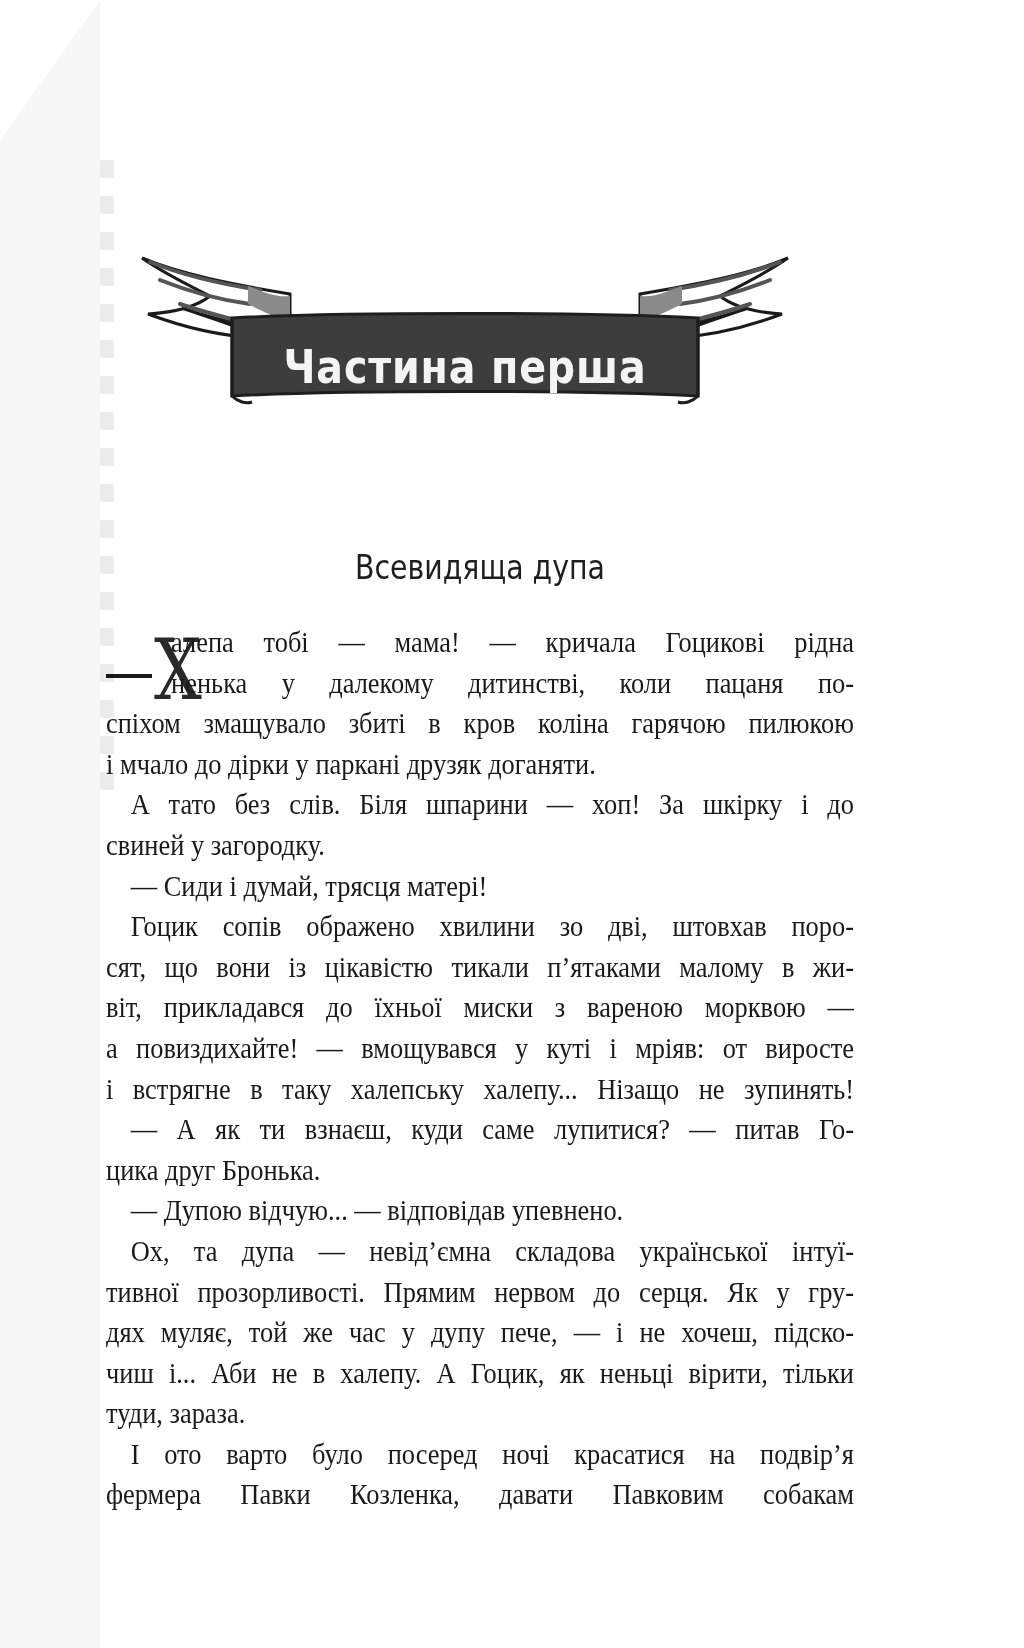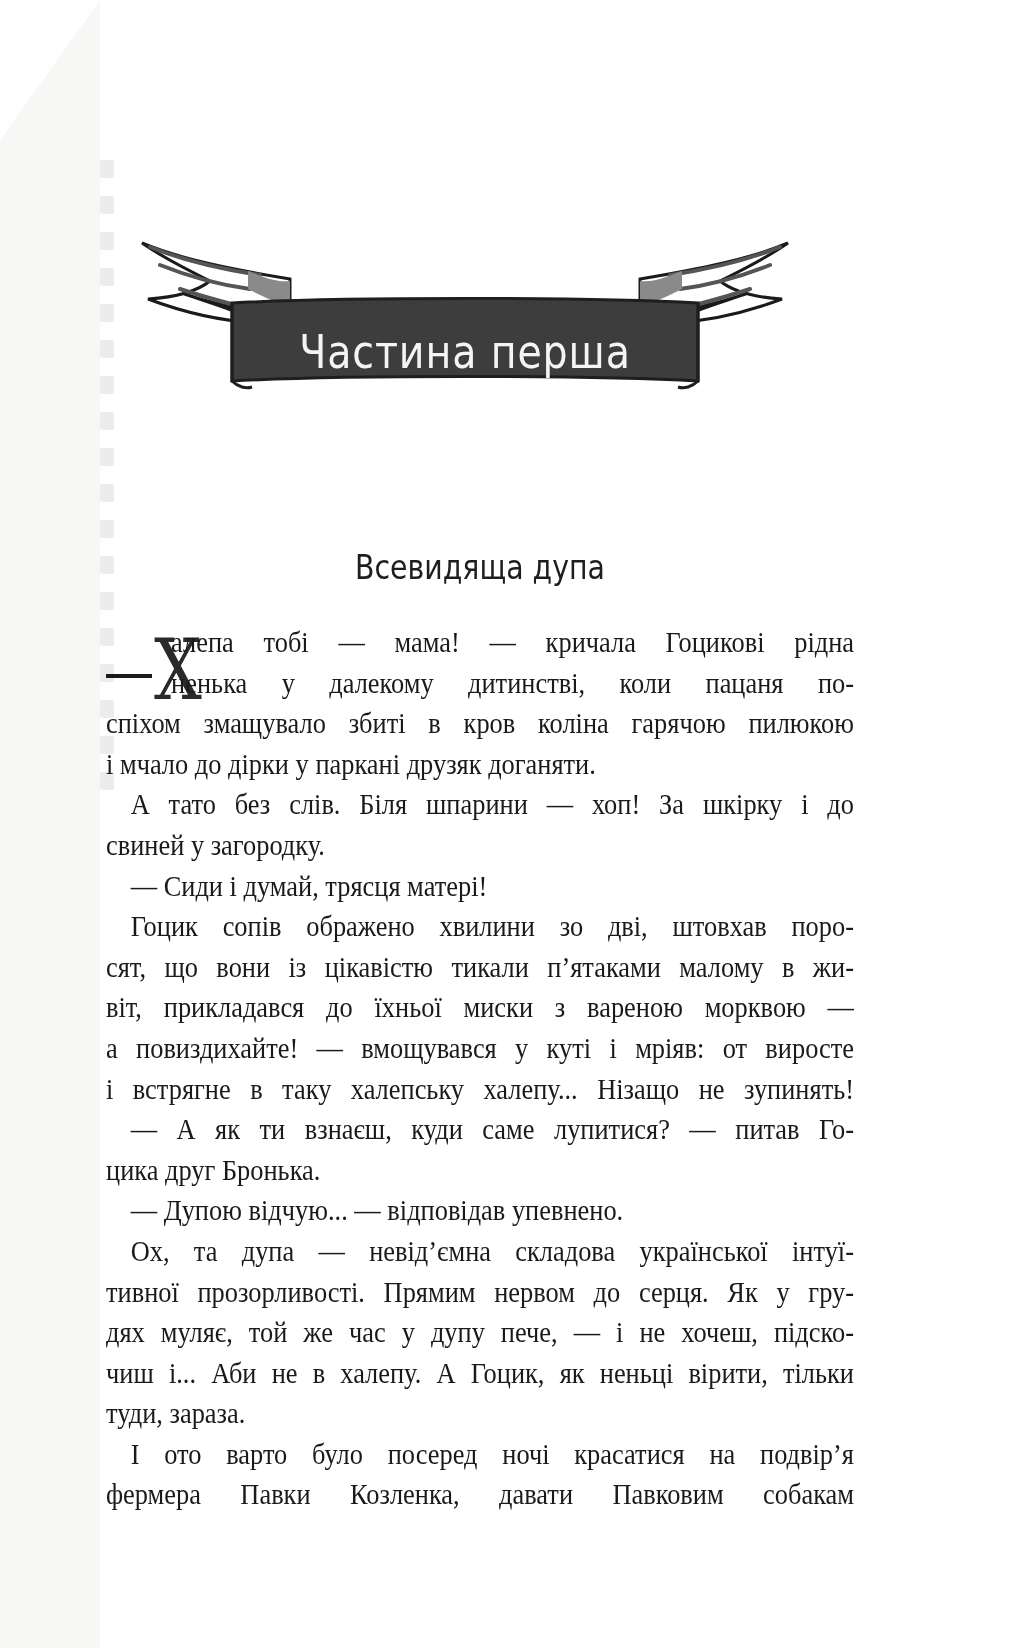--- a/index.html
+++ b/index.html
@@ -25,22 +25,22 @@
   .ghost-col {
     position: absolute; left: 100px; top: 160px;
     width: 22px; height: 1000px;
     display: flex; flex-direction: column; gap: 18px;
   }
   .ghost-col span {
     display: block; width: 14px; height: 18px;
     background: #ececec; border-radius: 2px;
   }
   .banner {
-    position: absolute; left: 140px; top: 241px;
-    width: 650px; height: 160px;
+    position: absolute; left: 140px; top: 256px;
+    width: 650px; height: 160px; font-weight: bold;
   }
   .banner svg { position: absolute; left: 0; top: 0; }
   .banner-title {
     position: absolute; left: 92px; top: 76px;
     width: 466px; height: 70px;
     display: flex; align-items: center; justify-content: center;
     font-family: "DejaVu Sans", "Liberation Sans", sans-serif;
     font-size: 46px; color: #f4f4f4;
     letter-spacing: 1px;
     transform: scaleX(0.86);

